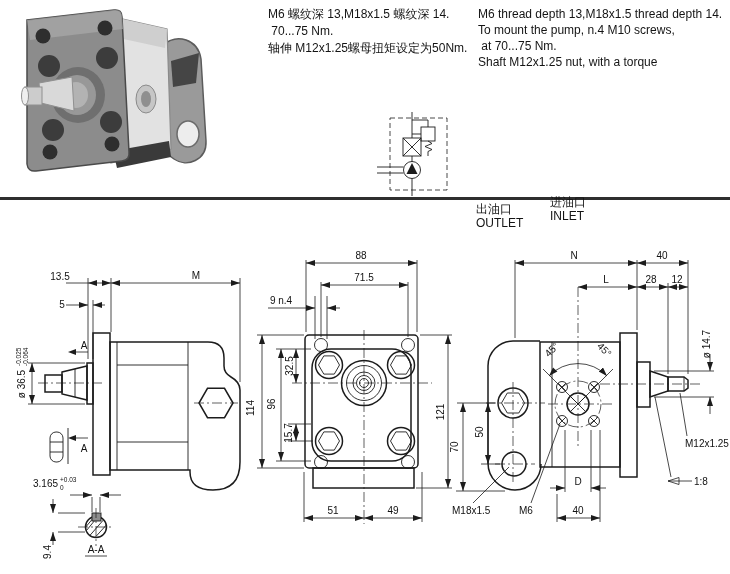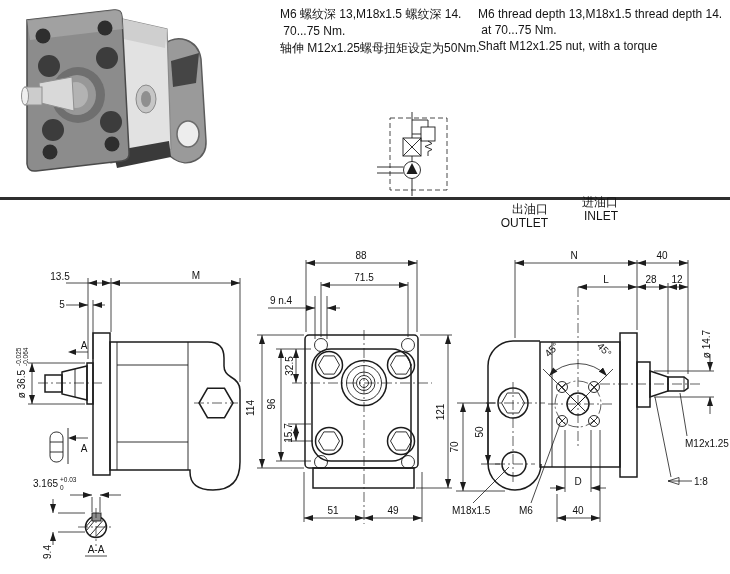--- a/index.html
+++ b/index.html
@@ -2,21 +2,21 @@
 <html><head>
 <meta charset="utf-8">
 <style>
   html,body{margin:0;padding:0;}
   body{width:730px;height:574px;position:relative;background:#ffffff;overflow:hidden;
        font-family:"Liberation Sans",sans-serif;color:#141414;}
   .abs{position:absolute;}
   .notes{font-size:12px;line-height:17px;}
   .notes .line{white-space:pre;}
   .divider{left:0;top:197px;width:730px;height:3px;background:#2e2e2e;}
-  .portlbl{font-size:12px;line-height:14px;text-align:right;}
+  .portlbl{font-size:12px;line-height:14px;text-align:left;}
   svg{display:block;}
   svg text{font-family:"Liberation Sans",sans-serif;fill:#111;}
   .dim{font-size:10px;}
   .dimS{font-size:6.5px;}
   .o{stroke:#1c1c1c;stroke-width:1.5;fill:none;}
   .t{stroke:#1c1c1c;stroke-width:0.9;fill:none;}
   .d{stroke:#1c1c1c;stroke-width:0.8;fill:none;}
   .cl{stroke:#1c1c1c;stroke-width:0.7;fill:none;stroke-dasharray:10 3 2 3;}
   .dash{stroke:#1c1c1c;stroke-width:0.8;fill:none;stroke-dasharray:5 3;}
 </style>
@@ -51,28 +51,29 @@
 
     <ellipse cx="73" cy="92" rx="27" ry="28" fill="#6f6f6f"></ellipse>
     <ellipse cx="72" cy="92" rx="19" ry="20" fill="#989898"></ellipse>
     <ellipse cx="71" cy="92" rx="12" ry="13" fill="#b3b3b3"></ellipse>
     <polygon points="34,80 67,74 69,108 36,100" fill="#d9d9d9" stroke="#909090"></polygon>
     <rect x="20" y="84" width="17" height="18" fill="#cccccc" stroke="#909090"></rect>
     <ellipse cx="20" cy="93" rx="3.5" ry="9" fill="#efefef" stroke="#909090"></ellipse>
   </g>
 </svg>
 
-<div class="abs notes" style="left:280px;top:6px;width:205px">
+<div class="abs notes" style="left:268px;top:6px;width:205px">
   <div class="line">M6 螺纹深 13,M18x1.5 螺纹深 14.</div>
   <div class="line"> 70...75 Nm.</div>
   <div class="line">轴伸 M12x1.25螺母扭矩设定为50Nm.</div>
 </div>
 
 <div class="abs notes" style="left:478px;top:6px;width:240px;line-height:16px">
   <div class="line">M6 thread depth 13,M18x1.5 thread depth 14.</div>
+  <div class="line">To mount the pump, n.4 M10 screws,</div>
   <div class="line"> at 70...75 Nm.</div>
   <div class="line">Shaft M12x1.25 nut, with a torque</div>
 </div>
 
 <svg class="abs" style="left:370px;top:106px" width="100" height="96" viewBox="370 106 100 96">
   <rect x="390" y="118" width="57" height="72" class="dash"></rect>
   <line x1="412" y1="112" x2="412" y2="138" class="t"></line>
   <rect x="403" y="138" width="18" height="18" class="t"></rect>
   <line x1="403" y1="138" x2="421" y2="156" class="t"></line>
   <line x1="403" y1="156" x2="421" y2="138" class="t"></line>

